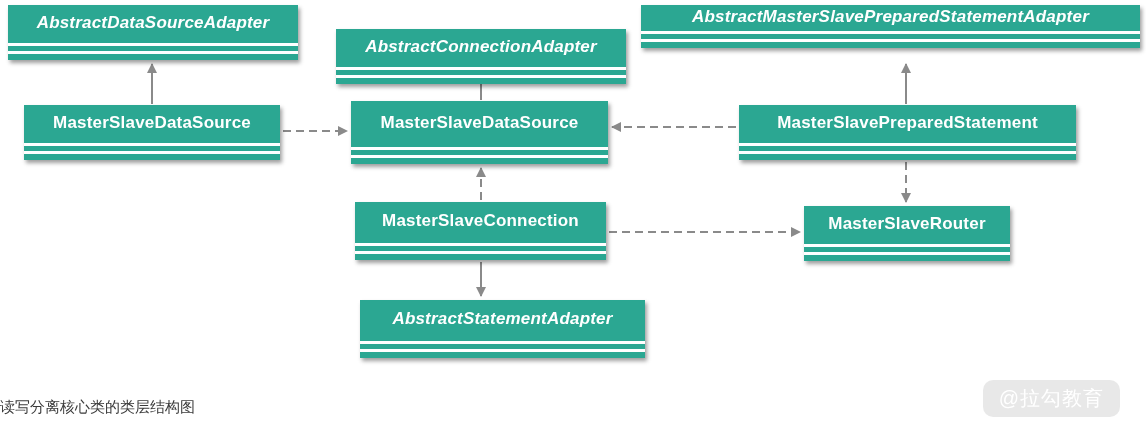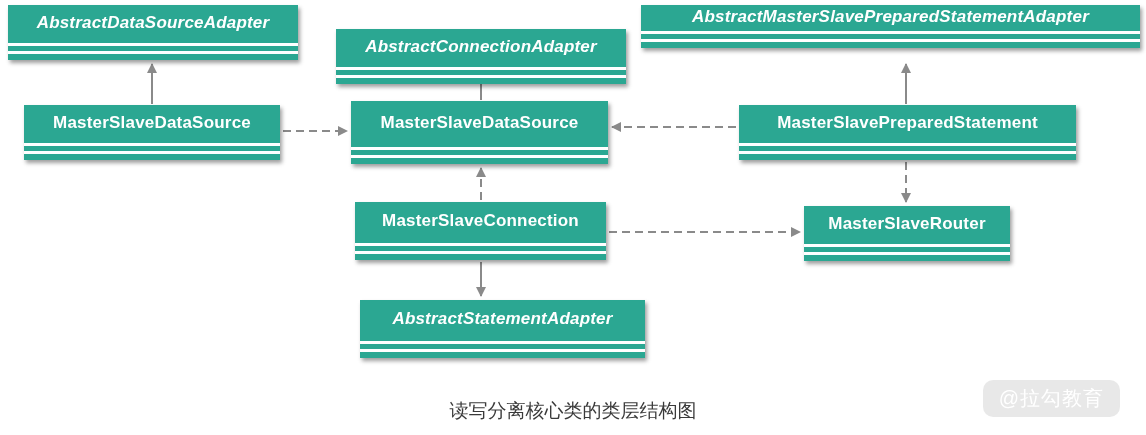--- a/index.html
+++ b/index.html
@@ -49,22 +49,22 @@
     left: 0; right: 0;
     height: 3px;
     background: #ffffff;
   }
   .sep1 { bottom: 14px; }
   .sep2 { bottom: 6px; }
   .caption {
     position: absolute;
     left: 0; right: 0;
     top: 398px;
-    text-align: center;
-    font-size: 19px;
+    text-align: left;
+    font-size: 15px;
     color: var(--caption-text, #3a3a3a);
   }
   .watermark {
     position: absolute;
     right: 26px;
     top: 380px;
     padding: 5px 16px;
     border-radius: 10px;
     background: rgba(0,0,0,0.09);
     color: #ffffff;

